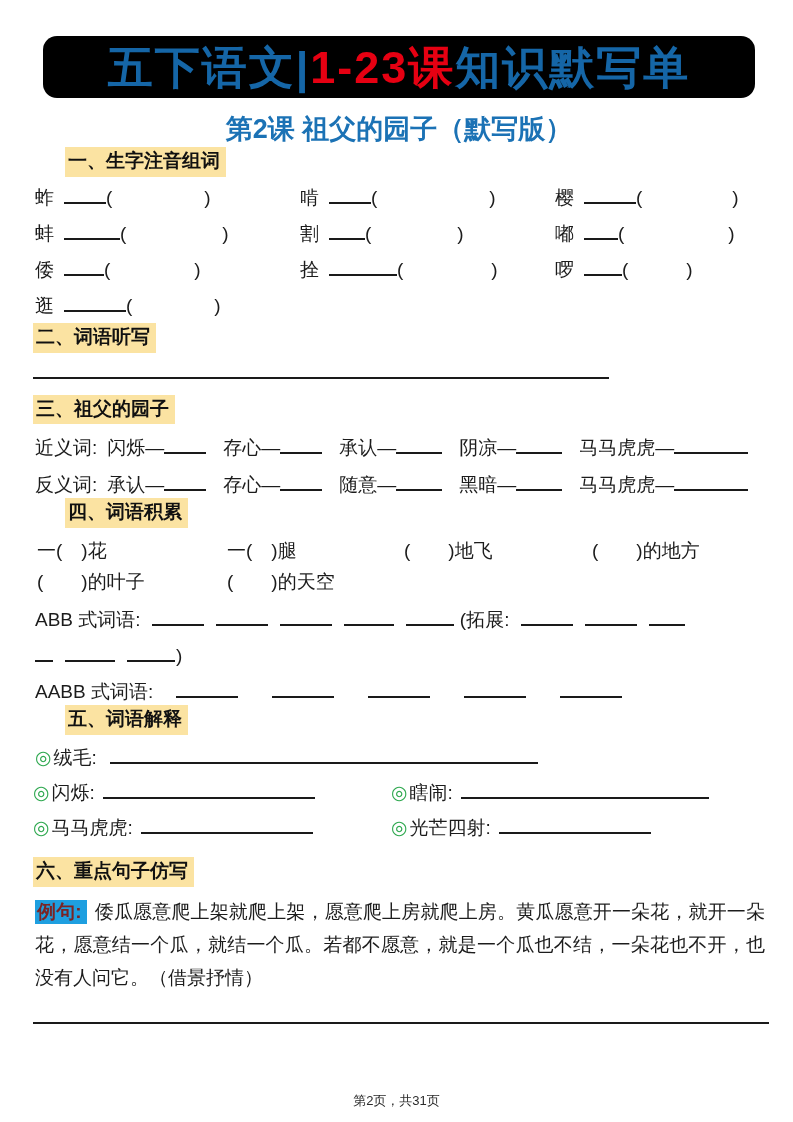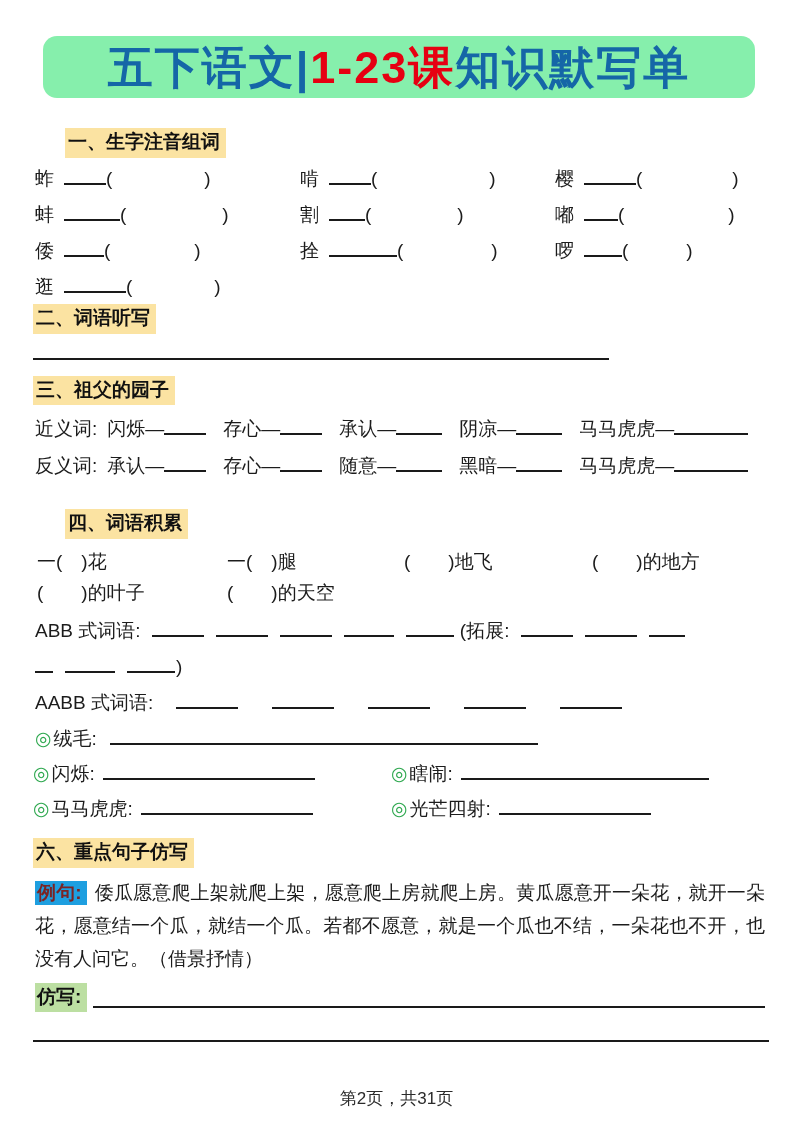--- a/index.html
+++ b/index.html
@@ -4,21 +4,21 @@
 <style>
   html,body{margin:0;padding:0;background:#fff;}
   .page{
     position:relative; width:793px; height:1122px; box-sizing:border-box;
     padding:36px 28px 0 33px; overflow:hidden; background:#ffffff;
     font-family:"Liberation Sans","DejaVu Sans",sans-serif;
     color:#1c1c1c; font-size:19px;
   }
   
   .badge{
-    width:712px; height:62px; margin:0 auto; background:#86efac;
+    width:712px; height:62px; margin:0 auto; background:#000000;
     border-radius:14px; display:flex; align-items:center; justify-content:center;
     font-size:45px; font-weight:bold; letter-spacing:2px; line-height:1;
   }
   .t-blue{color:#1566a7;} .t-red{color:#e60012;}
   .subtitle{
     text-align:center; color:#1b72b5; font-size:27px; font-weight:bold;
     margin-top:13px;
   }
   
   .chip{
@@ -46,35 +46,36 @@
   .def-grid2{display:grid; grid-template-columns:358px 1fr; row-gap:9px; margin-top:9px;}
   .bullet{color:#2ea84f; font-weight:bold; margin-right:2px;}
   
   .example{margin:8px 0 0 2px; line-height:33px; text-align:justify;}
   .ex-label{background:#1e9fe0; color:#7b2424; font-weight:bold; padding:1px 5px 2px 2px; margin-right:8px;}
   .im-label{background:#bcdfa2; color:#111; font-weight:bold; padding:1px 6px 2px 2px; margin-right:6px;}
   .imitate-row{display:flex; align-items:flex-end; margin:8px 0 0 2px;}
   .bl-fill{flex:1; border-bottom:2px solid #1a1a1a; height:14px; margin-bottom:4px;}
   .footer{
     position:absolute; bottom:12px; left:0; width:100%; text-align:center;
-    font-size:17px; color:#2b2b2b;
+    font-size:13px; color:#2b2b2b;
   }
-  .mt4{margin-top:4px;} .mt14{margin-top:30px;padding-left:32px;} .mt16{margin-top:16px;} .mt24{margin-top:24px;} .mt28{margin-top:28px;}
+  .mt4{margin-top:4px;} .mt14{margin-top:0;padding-left:32px;} .mt16{margin-top:16px;} .mt24{margin-top:24px;} .mt28{margin-top:28px;}
 </style>
 </head>
 <body>
 
 <div class="page">
 
   <div class="badge">
     <span class="t-blue">五下语文|</span>
       <span class="t-red">1-23课</span>
       <span class="t-blue">知识默写单</span>
   </div>
 
+  <div class="subtitle">第2课 祖父的园子（默写版）</div>
 
   <div class="mt14"><span class="chip">一、生字注音组词</span></div>
   <div class="zi-grid" id="zi-grid">
       <div class="zi-item"><span class="zi-ch">蚱</span><span class="bl" style="width:42px"></span><span>(</span><span class="gap" style="width:92px"></span><span>)</span></div>
       <div class="zi-item"><span class="zi-ch">啃</span><span class="bl" style="width:42px"></span><span>(</span><span class="gap" style="width:112px"></span><span>)</span></div>
       <div class="zi-item"><span class="zi-ch">樱</span><span class="bl" style="width:52px"></span><span>(</span><span class="gap" style="width:90px"></span><span>)</span></div>
       <div class="zi-item"><span class="zi-ch">蚌</span><span class="bl" style="width:56px"></span><span>(</span><span class="gap" style="width:96px"></span><span>)</span></div>
       <div class="zi-item"><span class="zi-ch">割</span><span class="bl" style="width:36px"></span><span>(</span><span class="gap" style="width:86px"></span><span>)</span></div>
       <div class="zi-item"><span class="zi-ch">嘟</span><span class="bl" style="width:34px"></span><span>(</span><span class="gap" style="width:104px"></span><span>)</span></div>
       <div class="zi-item"><span class="zi-ch">倭</span><span class="bl" style="width:40px"></span><span>(</span><span class="gap" style="width:84px"></span><span>)</span></div>
@@ -108,35 +109,32 @@
     <span class="bl" style="width:52px"></span><span class="bl" style="width:52px"></span><span class="bl" style="width:36px"></span>
   </div>
   <div class="abb-cont">
     <span class="bl" style="width:18px;margin-left:0"></span><span class="bl" style="width:50px"></span><span class="bl" style="width:48px;margin-right:1px"></span><span>)</span>
   </div>
   <div class="aabb-row">
     <span>AABB 式词语:</span>
     <span class="bl" style="width:62px;margin:0 17px"></span><span class="bl" style="width:62px;margin:0 17px"></span><span class="bl" style="width:62px;margin:0 17px"></span><span class="bl" style="width:62px;margin:0 17px"></span><span class="bl" style="width:62px;margin:0 17px"></span>
   </div>
 
+  <div class="mt14"><span class="chip">五、词语解释</span></div>
   <div class="def-row">
     <span class="bullet">◎</span><span>绒毛:</span>
     <span class="bl" style="width:428px;margin-left:8px"></span>
   </div>
   <div class="def-grid2">
     <span><span class="bullet">◎</span><span>闪烁:</span><span class="bl" style="width:212px;margin-left:8px"></span></span>
     <span><span class="bullet">◎</span><span>瞎闹:</span><span class="bl" style="width:248px;margin-left:8px"></span></span>
     <span><span class="bullet">◎</span><span>马马虎虎:</span><span class="bl" style="width:172px;margin-left:8px"></span></span>
     <span><span class="bullet">◎</span><span>光芒四射:</span><span class="bl" style="width:152px;margin-left:8px"></span></span>
   </div>
 
   <div class="mt16"><span class="chip">六、重点句子仿写</span></div>
   <p class="example">
     <span class="ex-label">例句:</span><span>倭瓜愿意爬上架就爬上架，愿意爬上房就爬上房。黄瓜愿意开一朵花，就开一朵花，愿意结一个瓜，就结一个瓜。若都不愿意，就是一个瓜也不结，一朵花也不开，也没有人问它。（借景抒情）</span>
   </p>
-  <div class="imitate-row">
-    <span class="im-label">仿写:</span>
-    <span class="bl-fill"></span>
-  </div>
   <div class="line mt28" style="width:736px;"></div>
 
   <div class="footer">第2页，共31页</div>
 </div>
 
 </body></html>

